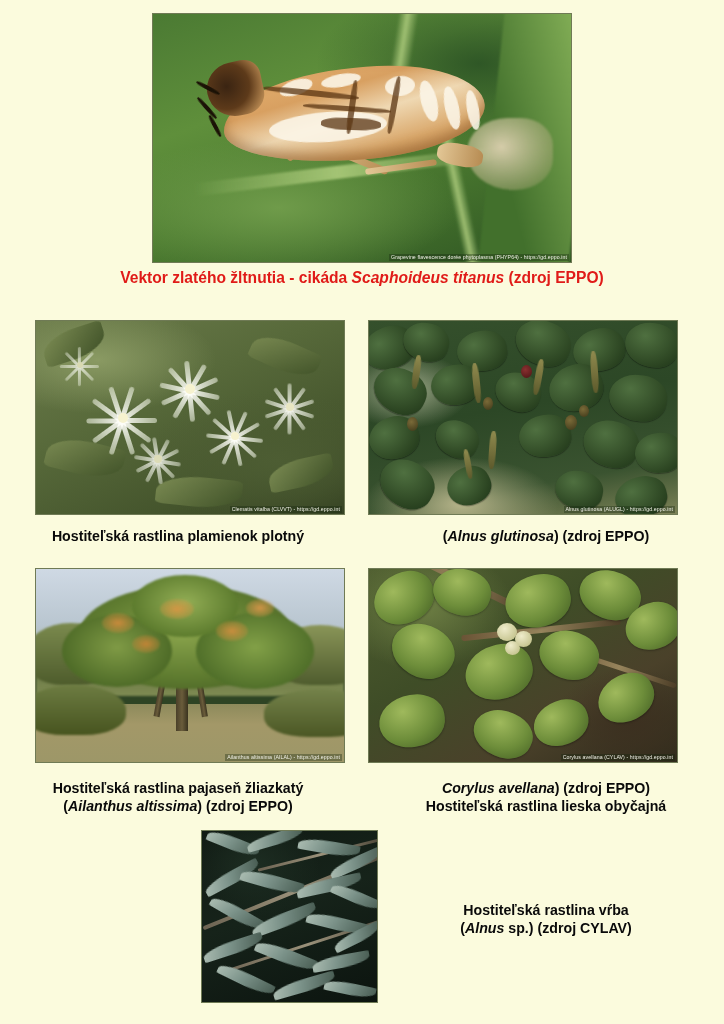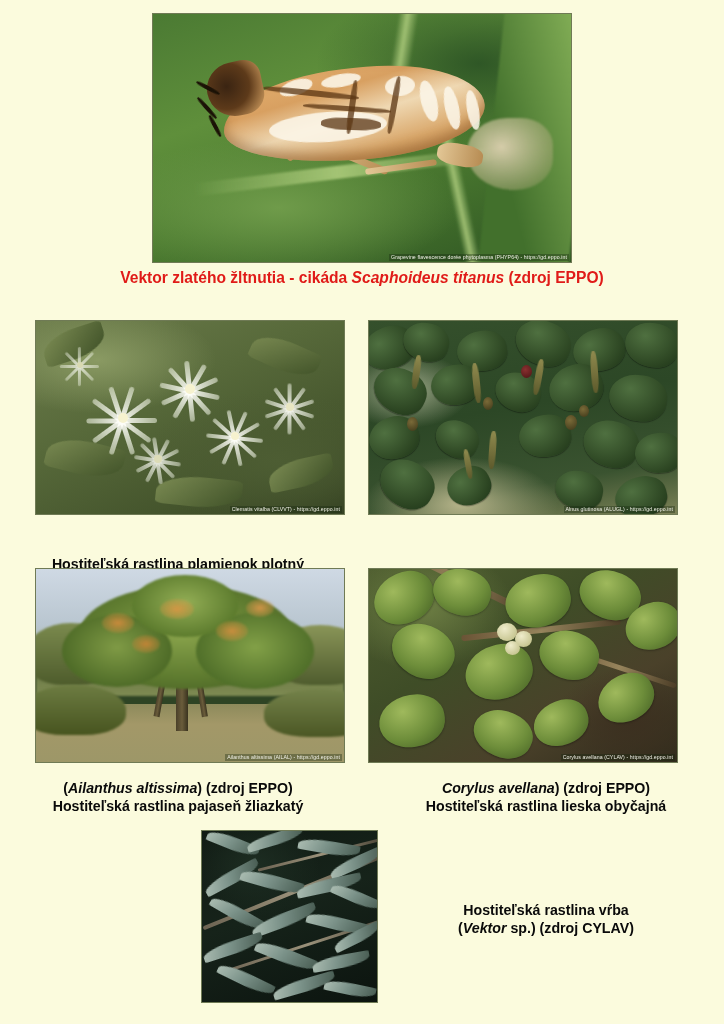--- a/index.html
+++ b/index.html
@@ -455,25 +455,26 @@
       <div class="al-cone" style="left:38px;top:96px;width:11px;height:14px;"></div>
       <div class="al-cone" style="left:114px;top:76px;width:10px;height:13px;"></div>
       <div class="al-cone" style="left:196px;top:94px;width:12px;height:15px;"></div>
       <div class="al-cone" style="left:210px;top:84px;width:10px;height:12px;"></div>
       <div class="al-cone" style="left:152px;top:44px;width:11px;height:13px;background:radial-gradient(circle at 40% 35%,#8a3030,#4a1414);"></div>
 
       <div class="watermark">Alnus glutinosa (ALUGL) - https://gd.eppo.int</div>
     </div>
   </div>
 
-  <div class="caption" style="left:0;top:528px;width:356px;margin-top:28px;">
+  <div class="caption" style="left:0;top:528px;width:356px;">
     <div>Hostiteľská rastlina plamienok plotný</div>
   </div>
 
   <div class="caption" style="left:368px;top:528px;width:356px;">
+    <div><span>(</span><span class="sp">Alnus glutinosa</span><span>) (zdroj EPPO)</span></div>
   </div>
 
   <div class="photo" id="photo-ailanthus">
     <div class="scene">
       <div class="ai-sky"></div>
       <div class="ai-ground"></div>
       <div class="ai-strip"></div>
 
       <div class="ai-bush" style="left:-10px;top:54px;width:90px;height:62px;background:linear-gradient(180deg,#7b8a4e,#4e5c2c);"></div>
       <div class="ai-bush" style="left:236px;top:56px;width:96px;height:60px;background:linear-gradient(180deg,#8a9558,#4f5c2e);"></div>
@@ -525,22 +526,22 @@
 
       <div class="co-nut" style="left:128px;top:54px;width:20px;height:18px;"></div>
       <div class="co-nut" style="left:146px;top:62px;width:17px;height:16px;"></div>
       <div class="co-nut" style="left:136px;top:72px;width:15px;height:14px;"></div>
 
       <div class="watermark">Corylus avellana (CYLAV) - https://gd.eppo.int</div>
     </div>
   </div>
 
   <div class="caption" style="left:0;top:780px;width:356px;">
+    <div>Hostiteľská rastlina pajaseň žliazkatý</div>
     <div><span>(</span><span class="sp">Ailanthus altissima</span><span>) (zdroj EPPO)</span></div>
-    <div>Hostiteľská rastlina pajaseň žliazkatý</div>
   </div>
 
   <div class="caption" style="left:368px;top:780px;width:356px;">
     <div><span></span><span class="sp">Corylus avellana</span><span>) (zdroj EPPO)</span></div>
     <div>Hostiteľská rastlina lieska obyčajná</div>
   </div>
 
   <div class="photo" id="photo-salix">
     <div class="scene">
       <div class="sa-bg"></div>
@@ -569,16 +570,16 @@
       <div class="sa-leaf" style="left:110px;top:124px;width:58px;height:13px;transform:rotate(-10deg);"></div>
 
       <div class="sa-leaf" style="left:14px;top:142px;width:60px;height:13px;transform:rotate(26deg);"></div>
       <div class="sa-leaf" style="left:70px;top:148px;width:64px;height:13px;transform:rotate(-16deg);"></div>
       <div class="sa-leaf" style="left:122px;top:152px;width:52px;height:12px;transform:rotate(12deg);"></div>
     </div>
   </div>
 
   <div class="caption" style="left:384px;top:902px;width:324px;">
     <div>Hostiteľská rastlina vŕba</div>
-    <div><span>(</span><span class="sp">Vektor</span><span> sp.) (zdroj CYLAV)</span></div>
+    <div><span>(</span><span class="sp">Alnus</span><span> sp.) (zdroj CYLAV)</span></div>
   </div>
 
 </div>
 
 </body></html>

